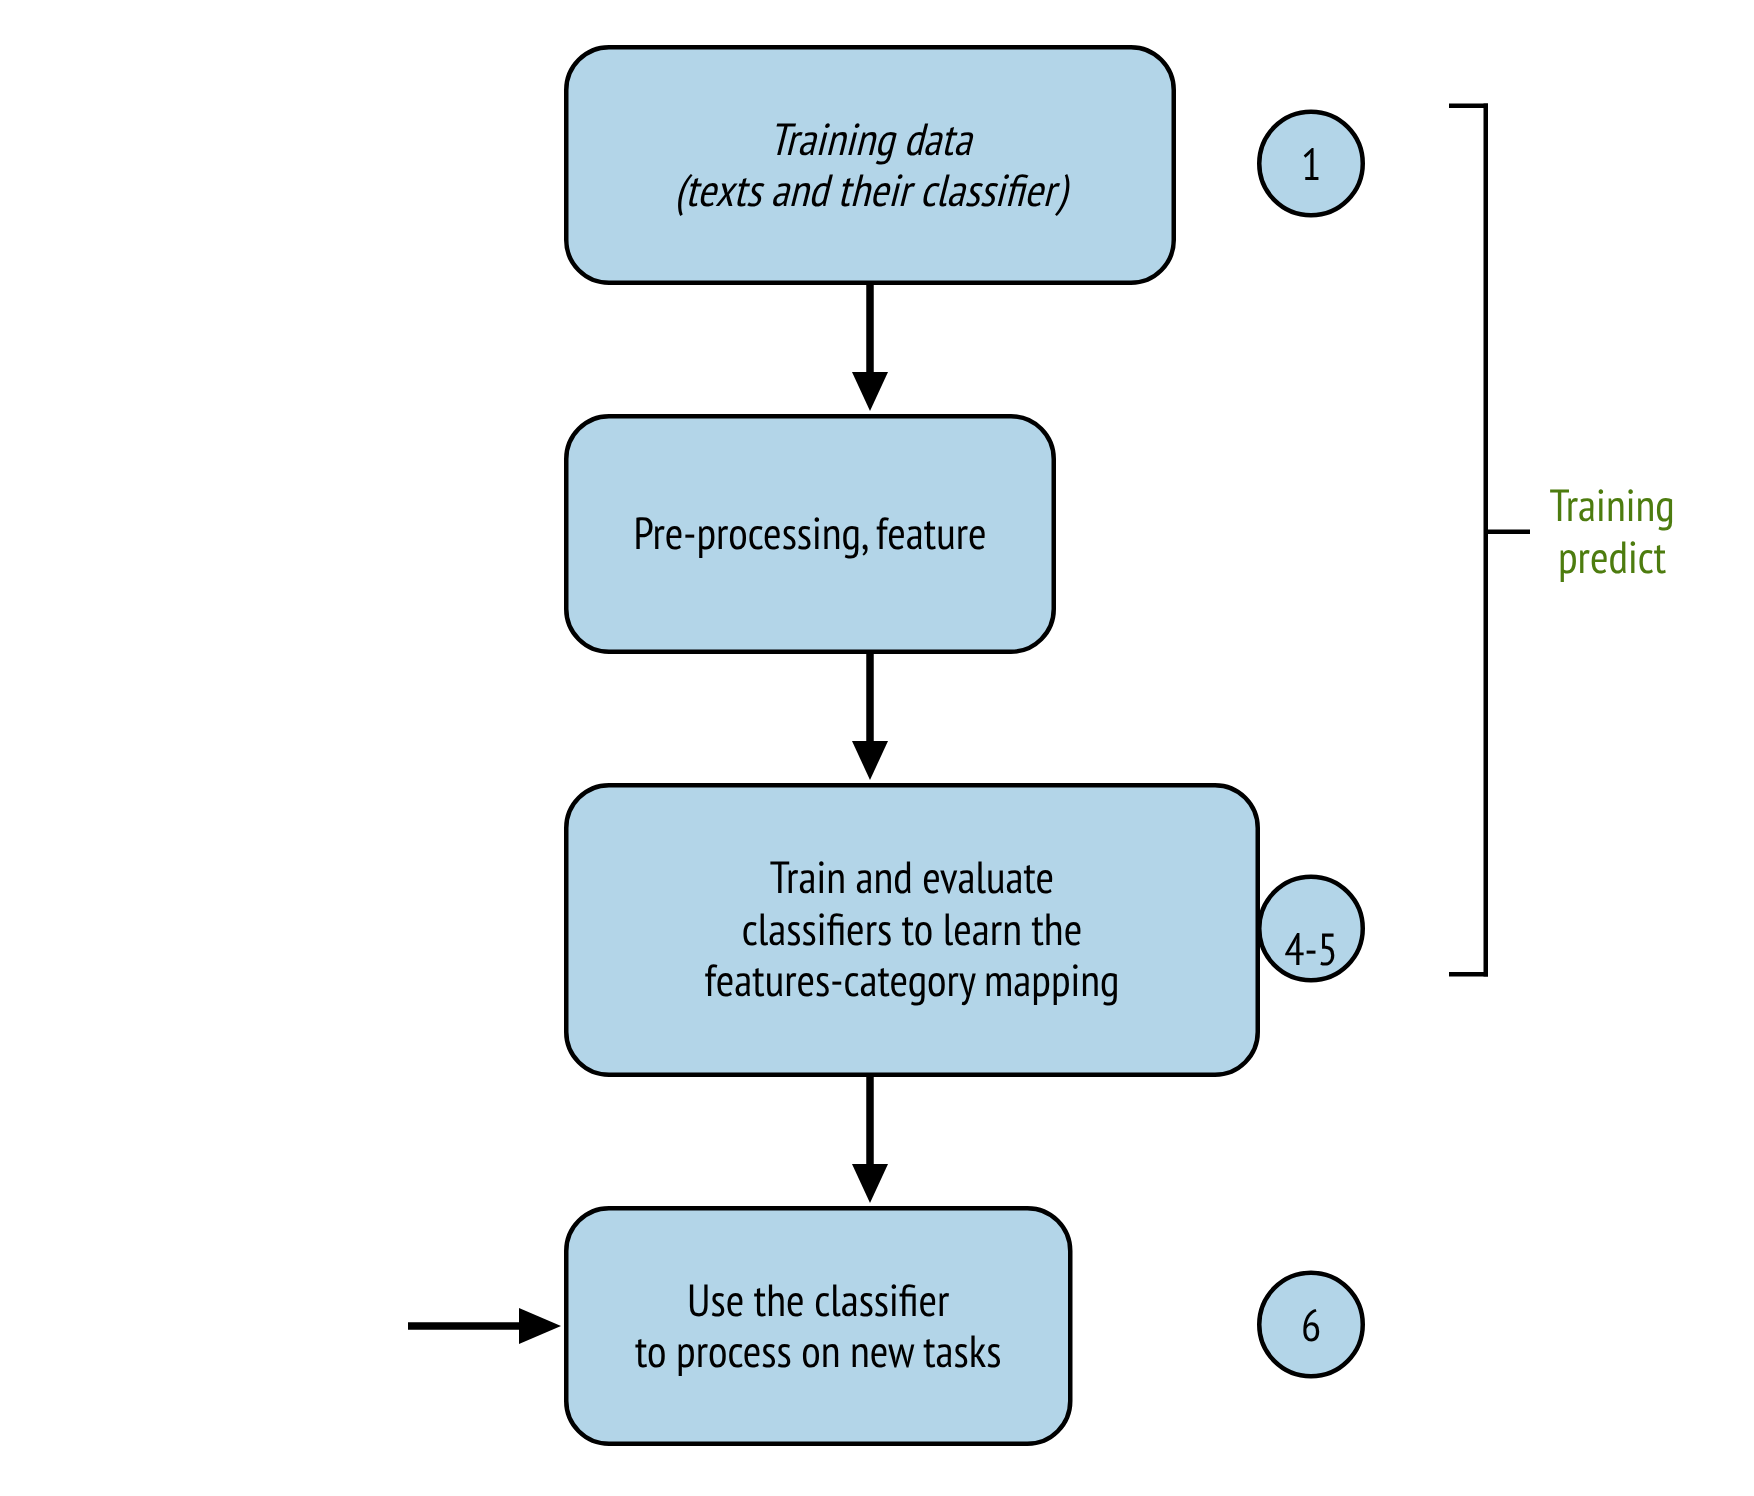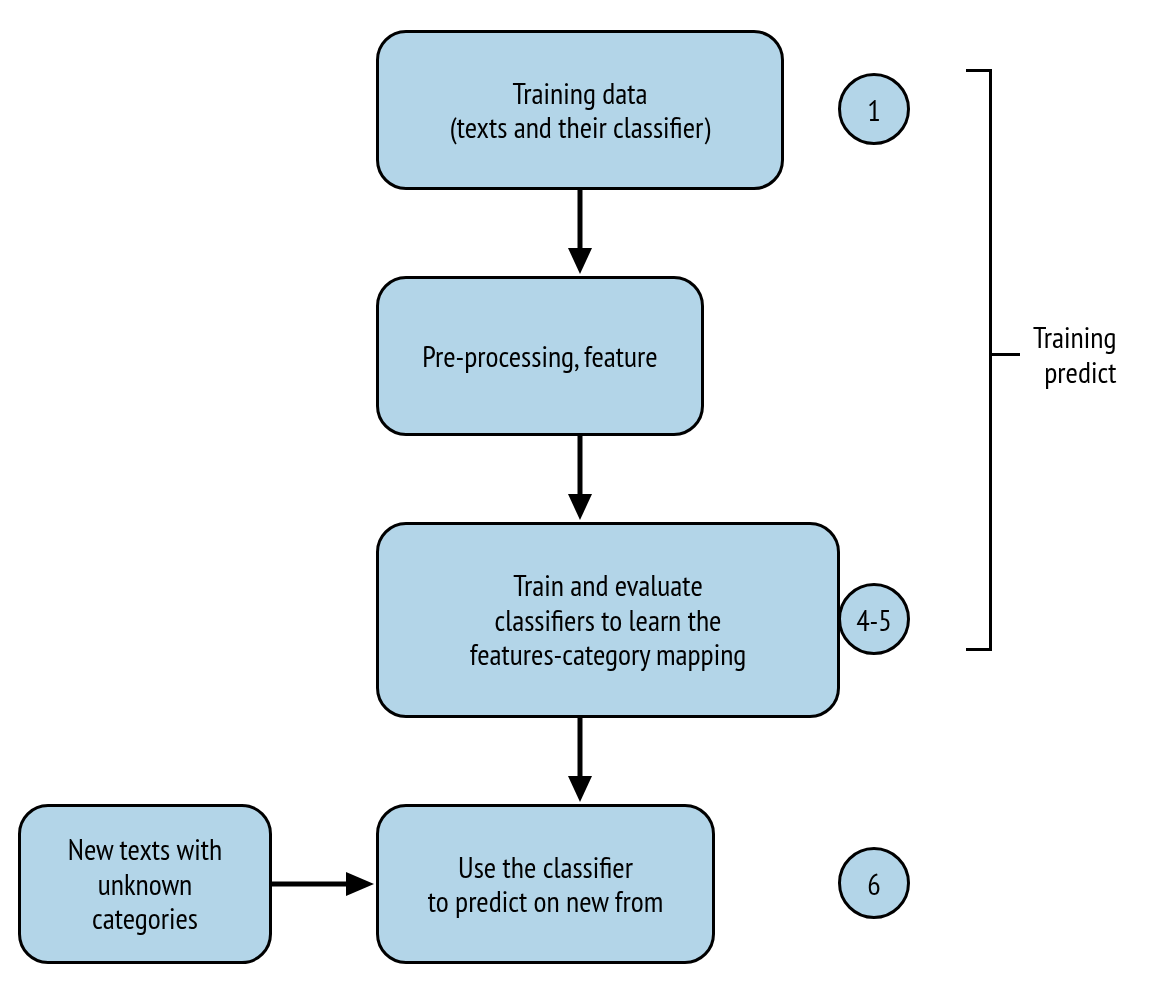--- a/index.html
+++ b/index.html
@@ -52,34 +52,34 @@
   }
   .bracket-stub {
     position: absolute;
     height: 3px;
     background: #000000;
   }
   .bracket-label {
     position: absolute;
     font-size: 30px;
     line-height: 1.15;
-    color: #000000;
-    text-align: right;
+    color: #4d7c0f;
+    text-align: center;
   }
   svg.arrow {
     position: absolute;
     overflow: visible;
   }
 </style>
 </head>
 <body>
 
 <div class="canvas">
 
-  <div class="box" style="left:376px; top:30px; width:408px; height:160px;">
+  <div class="box" style="left:376px; top:30px; width:408px; height:160px;font-style:italic;">
     <div>
       <span>Training data</span><br>
       <span>(texts and their classifier)</span>
     </div>
   </div>
 
   <svg class="arrow" style="left:564px; top:190px; width:32px; height:86px;">
     <line x1="16" y1="0" x2="16" y2="62" stroke="#000" stroke-width="5"></line>
     <polygon points="16,84 4,58 28,58" fill="#000"></polygon>
   </svg>
@@ -104,41 +104,34 @@
   </div>
 
   <svg class="arrow" style="left:564px; top:718px; width:32px; height:86px;">
     <line x1="16" y1="0" x2="16" y2="62" stroke="#000" stroke-width="5"></line>
     <polygon points="16,84 4,58 28,58" fill="#000"></polygon>
   </svg>
 
   <div class="box" style="left:376px; top:804px; width:339px; height:160px;">
     <div>
       <span>Use the classifier</span><br>
-      <span>to predict on new from</span>
+      <span>to process on new tasks</span>
     </div>
   </div>
 
-  <div class="box" style="left:18px; top:804px; width:254px; height:160px;">
-    <div>
-      <span>New texts with</span><br>
-      <span>unknown</span><br>
-      <span>categories</span>
-    </div>
-  </div>
 
   <svg class="arrow" style="left:272px; top:868px; width:104px; height:32px;">
     <line x1="0" y1="16" x2="78" y2="16" stroke="#000" stroke-width="5"></line>
     <polygon points="102,16 74,4 74,28" fill="#000"></polygon>
   </svg>
 
   <div class="circle" style="left:838px; top:73px; width:72px; height:72px;">
     <span>1</span>
   </div>
-  <div class="circle" style="left:838px; top:583px; width:72px; height:72px;">
+  <div class="circle" style="left:838px; top:583px; width:72px; height:72px;align-items:flex-end;">
     <span>4-5</span>
   </div>
   <div class="circle" style="left:838px; top:847px; width:72px; height:72px;">
     <span>6</span>
   </div>
 
   <div class="bracket" style="left:966px; top:69px; width:26px; height:582px;"></div>
   <div class="bracket-stub" style="left:992px; top:353px; width:28px;"></div>
   <div class="bracket-label" style="left:1033px; top:320px;">
     <span>Training</span><br>

